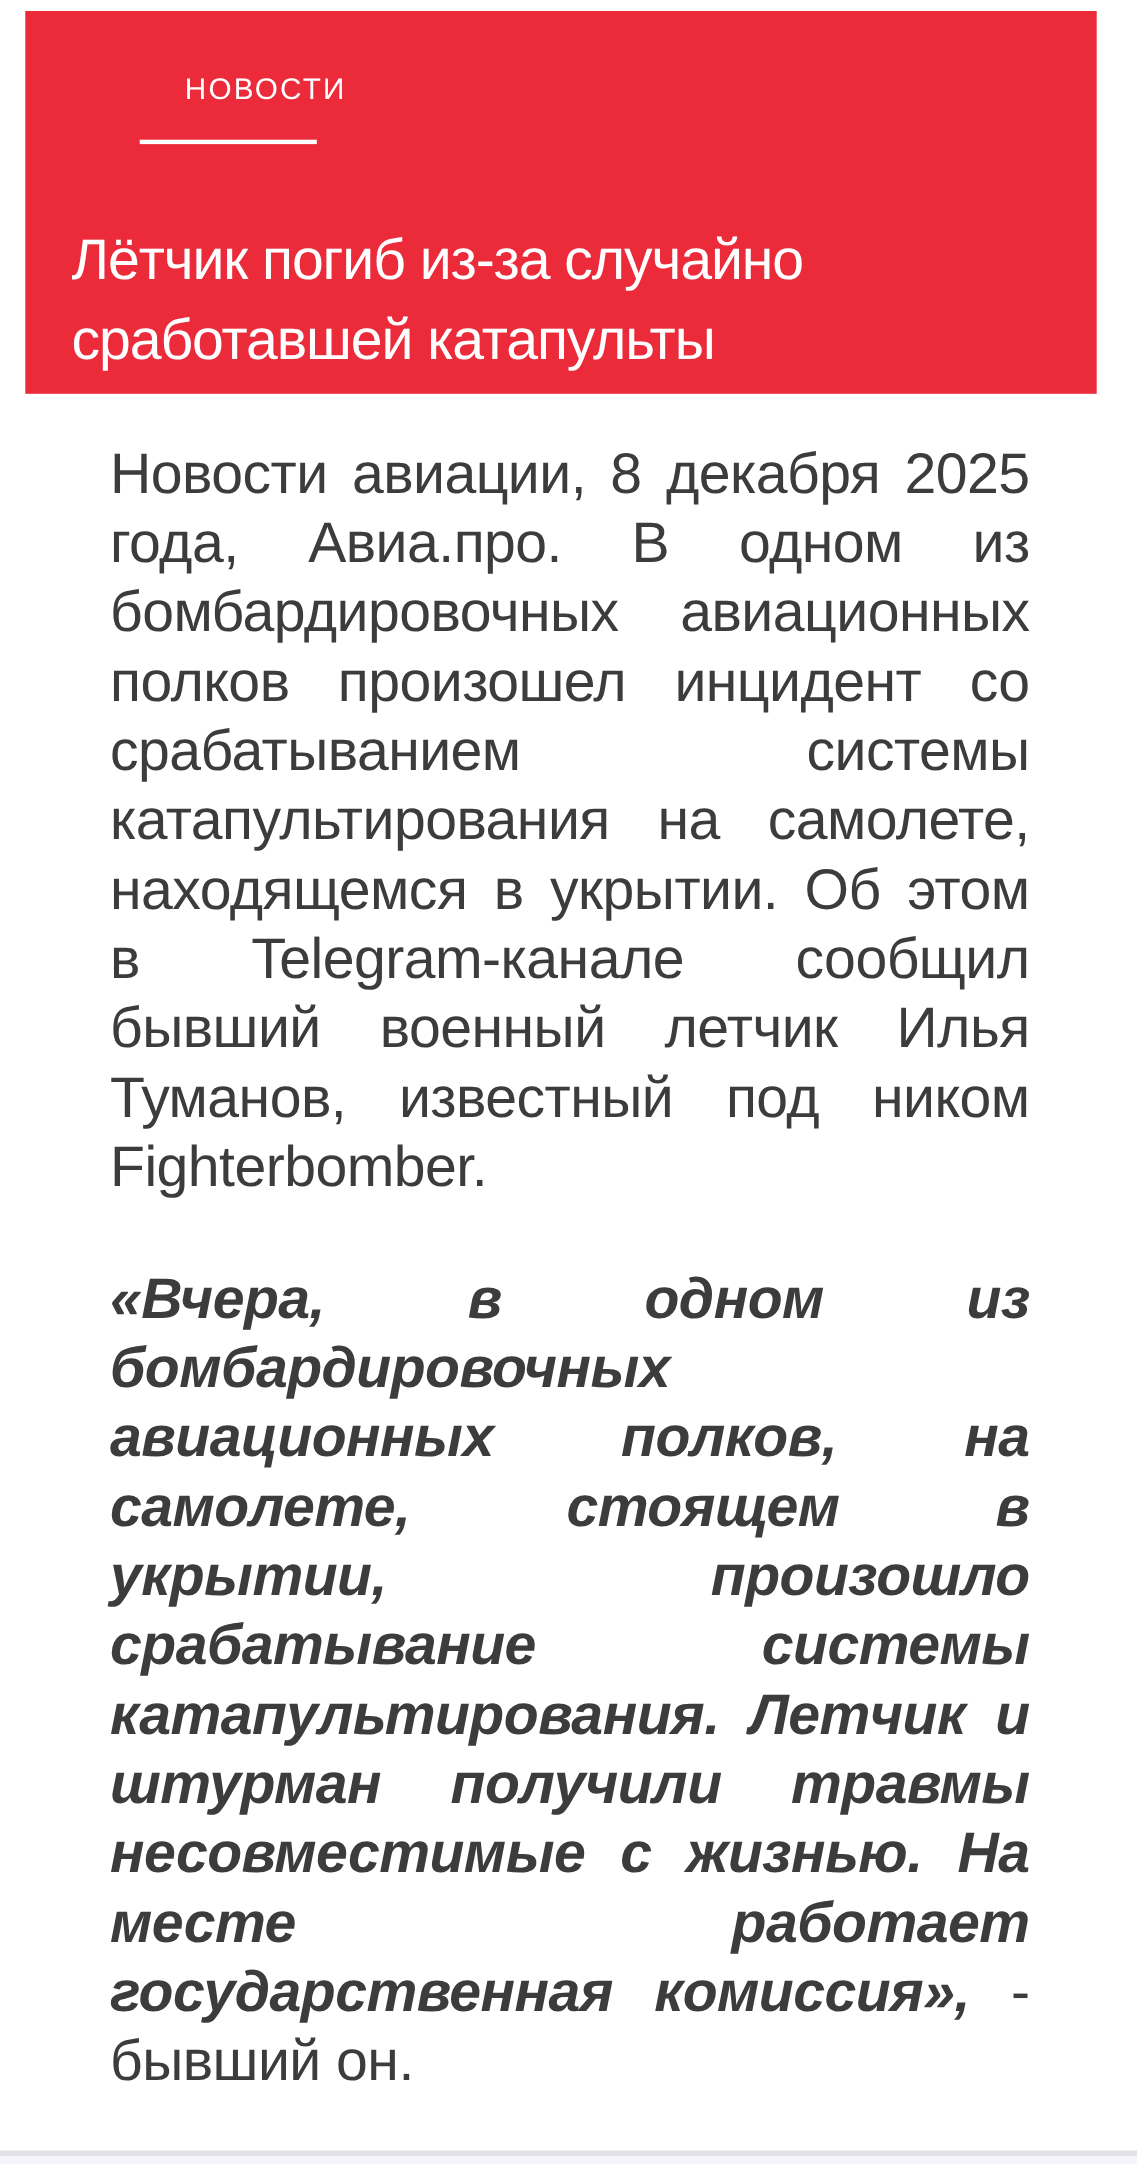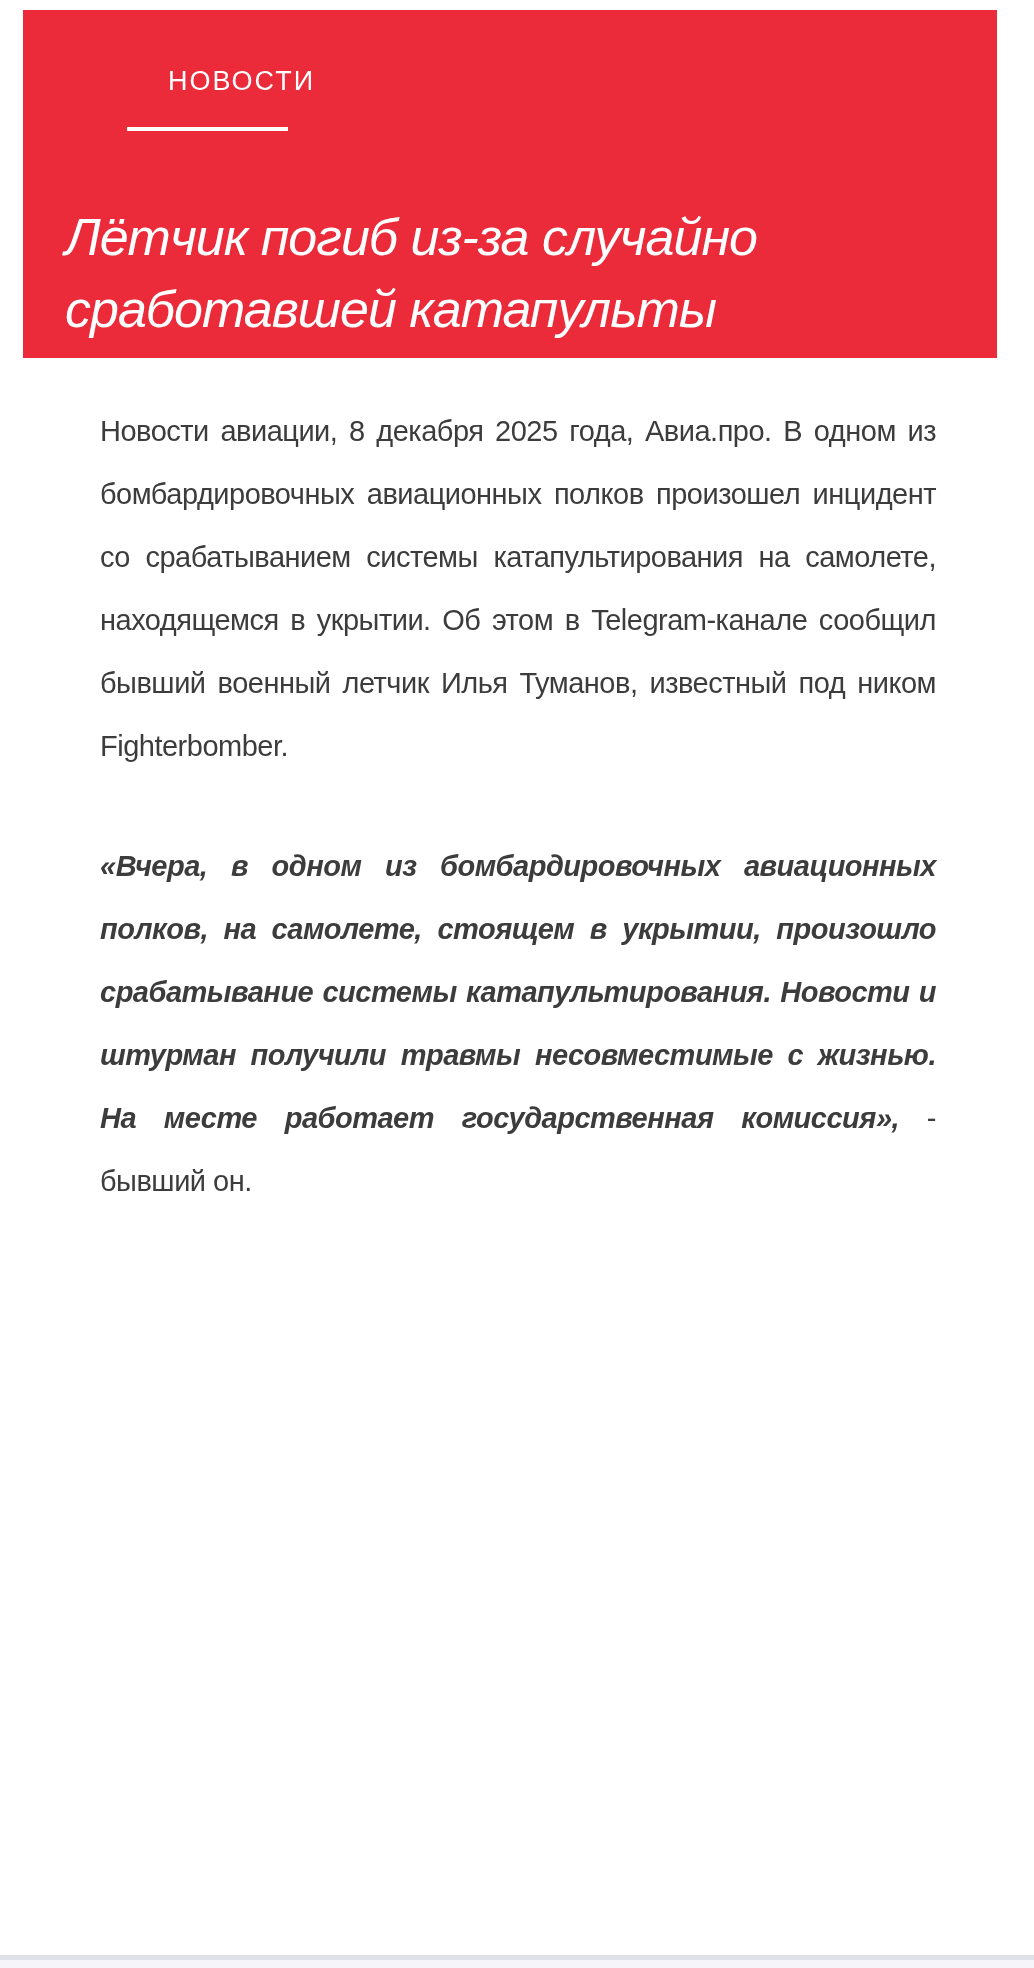--- a/index.html
+++ b/index.html
@@ -49,29 +49,28 @@
   .page-title {
     position: absolute;
     left: 42px;
     top: 156px;
     width: 890px;
     font-size: 52px;
     line-height: 72px;
     font-weight: 400;
     letter-spacing: -1px;
     color: #ffffff;
-    font-style: italic;
   }
   .article-body {
     position: absolute;
     left: 100px;
     top: 400px;
     width: 836px;
     color: #3c3c3c;
-    font-size: 29px;
+    font-size: 52px;
     line-height: 63px;
     letter-spacing: -0.5px;
     text-align: justify;
   }
   .article-body p {
     margin: 0 0 57px 0;
   }
   .quote-paragraph em {
     font-style: italic;
     font-weight: 700;
@@ -103,19 +102,19 @@
 <div class="page">
 
   <div class="article-header">
     <a class="category-label">НОВОСТИ</a>
     <div class="category-underline"></div>
     <h1 class="page-title">Лётчик погиб из-за случайно сработавшей катапульты</h1>
   </div>
 
   <div class="article-body">
     <p>Новости авиации, 8 декабря 2025 года, Авиа.про. В одном из бомбардировочных авиационных полков произошел инцидент со срабатыванием системы катапультирования на самолете, находящемся в укрытии. Об этом в Telegram-канале сообщил бывший военный летчик Илья Туманов, известный под ником Fighterbomber.</p>
-    <p class="quote-paragraph"><em>«Вчера, в одном из бомбардировочных авиационных полков, на самолете, стоящем в укрытии, произошло срабатывание системы катапультирования. Новости и штурман получили травмы несовместимые с жизнью. На месте работает государственная комиссия»,</em><span class="quote-suffix"> - бывший он.</span></p>
+    <p class="quote-paragraph"><em>«Вчера, в одном из бомбардировочных авиационных полков, на самолете, стоящем в укрытии, произошло срабатывание системы катапультирования. Летчик и штурман получили травмы несовместимые с жизнью. На месте работает государственная комиссия»,</em><span class="quote-suffix"> - бывший он.</span></p>
   </div>
 
   <div class="footer-divider"></div>
   <div class="footer-strip"></div>
 
 </div>
 
 </body></html>

